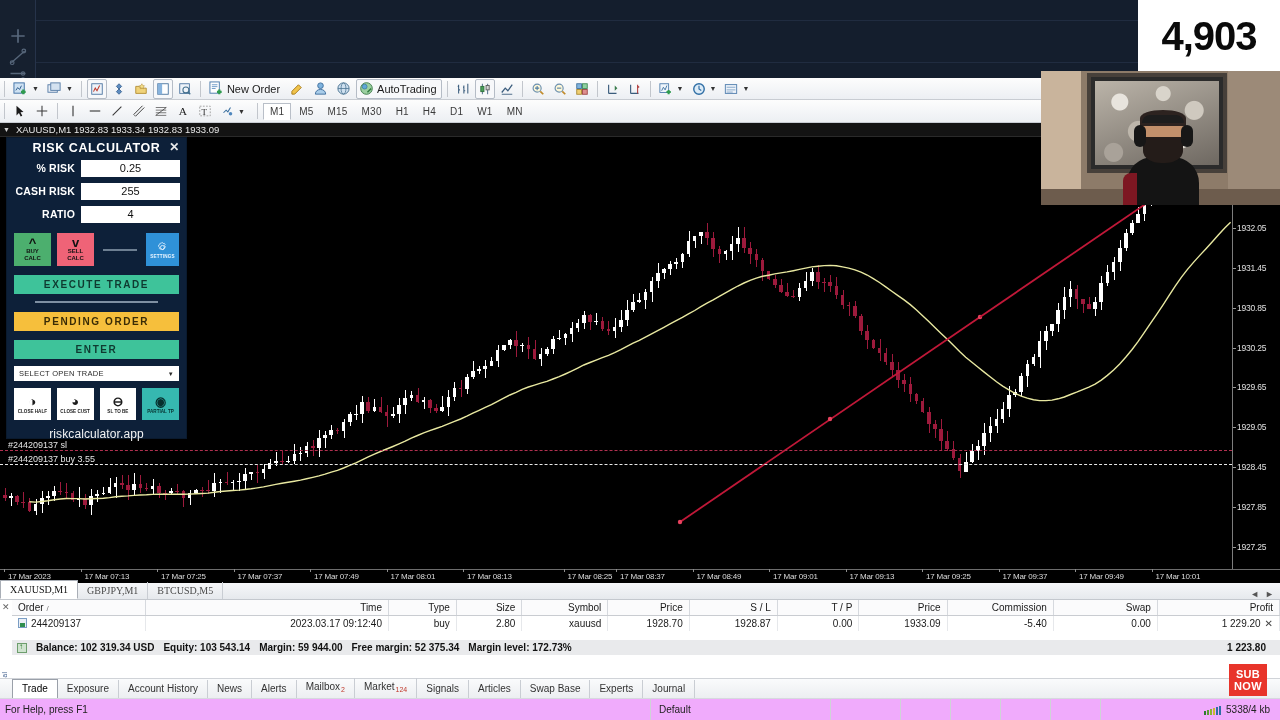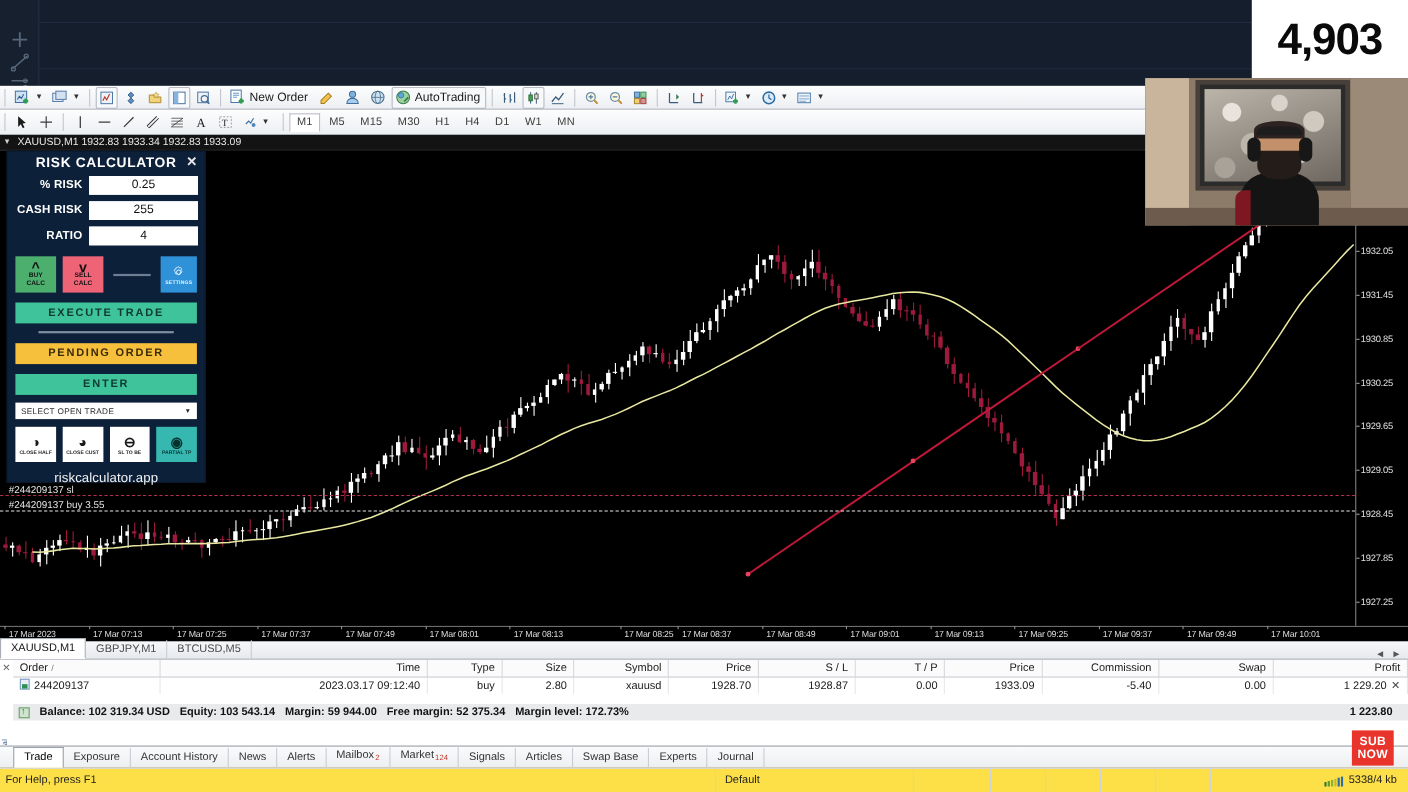--- a/index.html
+++ b/index.html
@@ -197,21 +197,21 @@
   .mgmt .glyph { font-size: 13px; line-height: 13px; }
   #rc-brand {
     text-align: center; color: #f2f2f2; font-size: 12px; margin-top: 7px;
     letter-spacing: .1px;
   }
 
   
   #chart-tabs {
     position: absolute; left: 0; top: 583px; width: 1280px; height: 17px;
     background: linear-gradient(#f6f7f9, #e6e9ed);
-    border-bottom: 1px solid #c4c8ce; display: flex; align-items: flex-end;
+    border-bottom: 1px solid #c4c8ce; display: flex; align-items: flex-end; font-family: Liberation Serif, serif;
   }
   .ctab {
     font-size: 10px; padding: 2px 9px 2px 9px; color: #4a4a4a;
     border-right: 1px solid #c9cdd3; line-height: 13px;
   }
   .ctab.sel {
     background: #ffffff; color: #111; border: 1px solid #a9aeb6;
     border-bottom: 1px solid #fff; font-weight: normal;
   }
   #tabs-right { margin-left: auto; display: flex; gap: 6px; padding-right: 6px; color:#555; font-size:9px; }
@@ -290,21 +290,21 @@
   #sub-now {
     position: absolute; right: 13px; top: 664px; width: 38px; height: 32px;
     background: #e8342a; color: #fff; font-size: 11px; font-weight: bold;
     display: flex; flex-direction: column; align-items: center;
     justify-content: center; line-height: 12px; letter-spacing: .3px; z-index: 40;
   }
 
   
   #statusbar {
     position: absolute; left: 0; top: 698px; width: 1280px; height: 22px;
-    background: #fde047; border-top: 1px solid #d6d9de;
+    background: #f0abfc; border-top: 1px solid #d6d9de;
     display: flex; align-items: center; font-size: 10px; color: #222;
   }
   #status-help { padding-left: 5px; width: 650px; }
   .st-cell {
     border-left: 1px solid #cfd2d7; height: 22px; line-height: 22px;
     padding-left: 8px;
   }
   #status-net { margin-left: auto; display: flex; align-items: center; gap: 5px; padding-right: 10px; }
   .bars { display: flex; align-items: flex-end; gap: 1px; height: 10px; }
   .bars i { width: 2px; display: block; }

